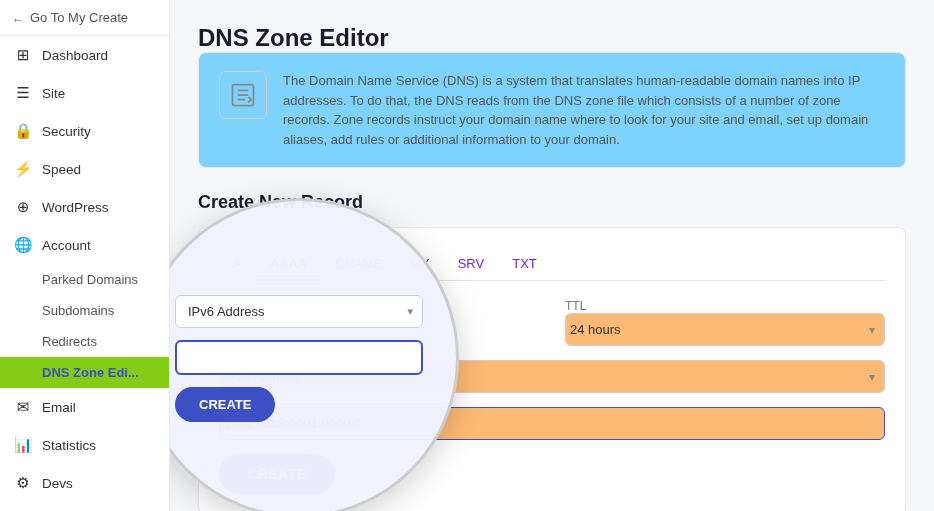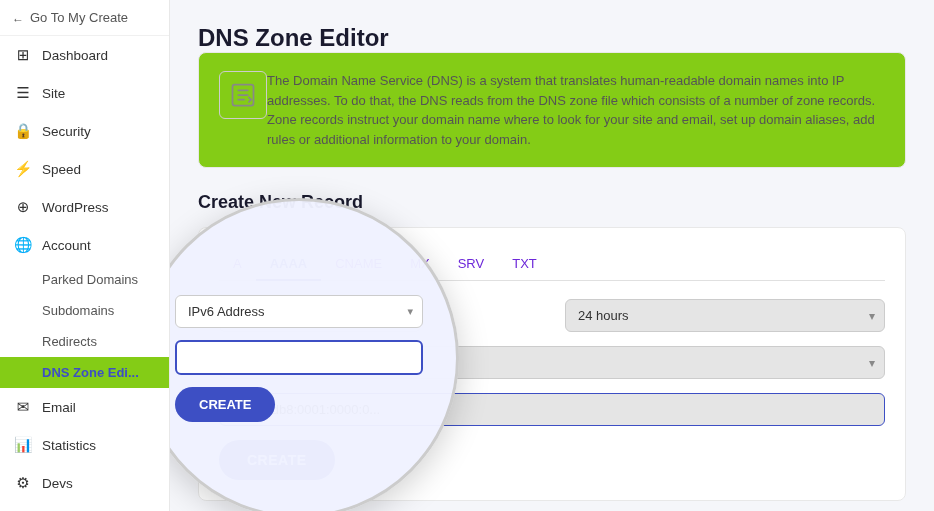--- a/index.html
+++ b/index.html
@@ -56,26 +56,27 @@
       overflow-y: auto;
       padding: 24px 28px;
       position: relative;
     }
     .page-title {
       font-size: 24px;
       font-weight: 700;
       color: #1a1a2e;
     }
     .info-box {
-      background: #84cc16;
+      background: #7dd3fc;
       border: 1px solid #e8e8e8;
       border-radius: 8px;
       padding: 18px 20px;
       display: flex;
       align-items: flex-start;
+      gap: 16px;
       margin-bottom: 24px;
     }
     .info-icon {
       width: 48px;
       height: 48px;
       border: 1px solid #ccc;
       border-radius: 6px;
       display: flex;
       align-items: center;
       justify-content: center;
@@ -125,24 +126,24 @@
     .form-row {
       display: flex;
       gap: 16px;
       margin-bottom: 14px;
       align-items: flex-start;
     }
     .form-group { display: flex; flex-direction: column; gap: 4px; flex: 1; }
     .form-input, .form-select {
       border: 1px solid #ccc;
       border-radius: 6px;
-      padding: 8px 12px;
-      font-size: 13px;
-      color: #333;
-      background: #e5e5e5;
+      padding: 8px 4px;
+      font-size: 13px;
+      color: #333;
+      background: #fdba74;
       width: 100%;
       outline: none;
     }
     .form-select { appearance: none; cursor: pointer; }
     .select-wrapper {
       position: relative;
     }
     .select-wrapper::after {
       content: '▾';
       position: absolute;
@@ -336,20 +337,23 @@
       <div class="tab">SRV</div>
       <div class="tab">TXT</div>
     </div>
 
     
     <div class="form-row">
       <div style="flex:1">
         <input class="name-field" type="text" value="yourdomain..." style="">
       </div>
       <div style="width:320px">
+        <label class="form-group">
+          <span style="font-size:12px;color:#777;font-weight:500;">TTL</span>
+        </label>
         <div class="select-wrapper">
           <select class="form-select">
             <option>1 hour</option>
             <option>4 hours</option>
             <option>8 hours</option>
             <option selected="">24 hours</option>
             <option>Custom</option>
           </select>
         </div>
       </div>

